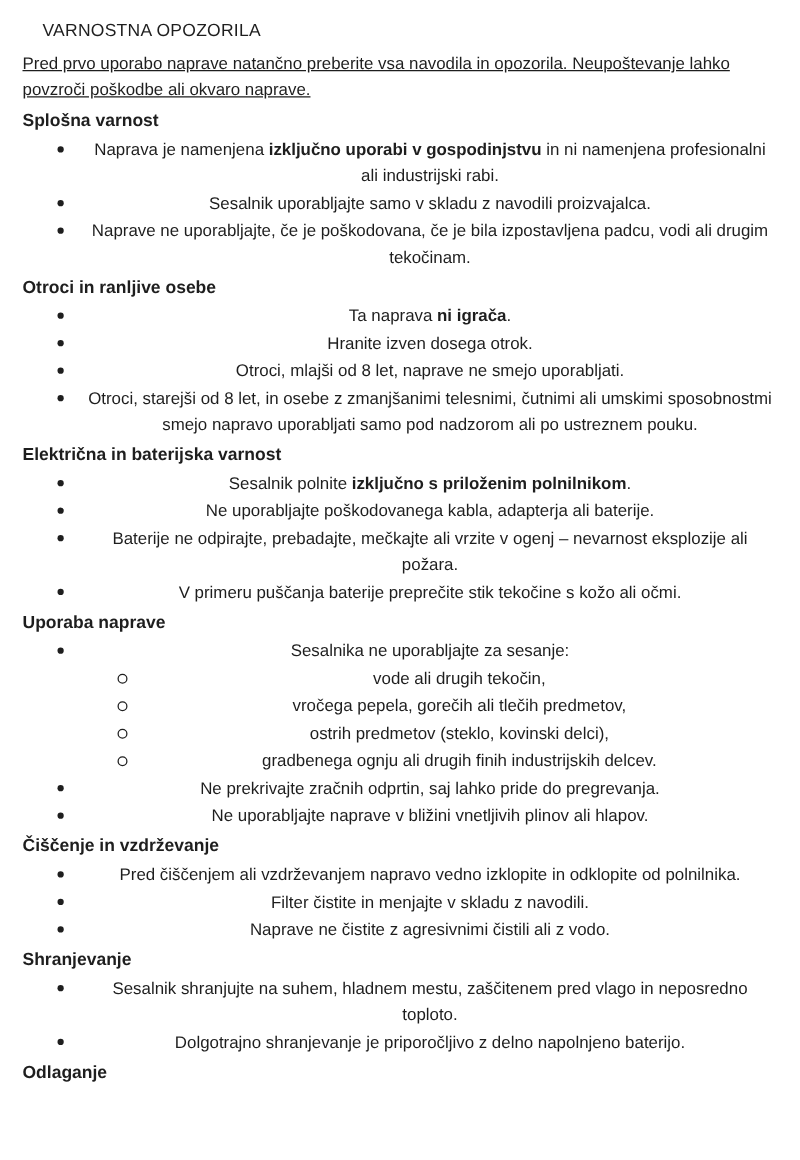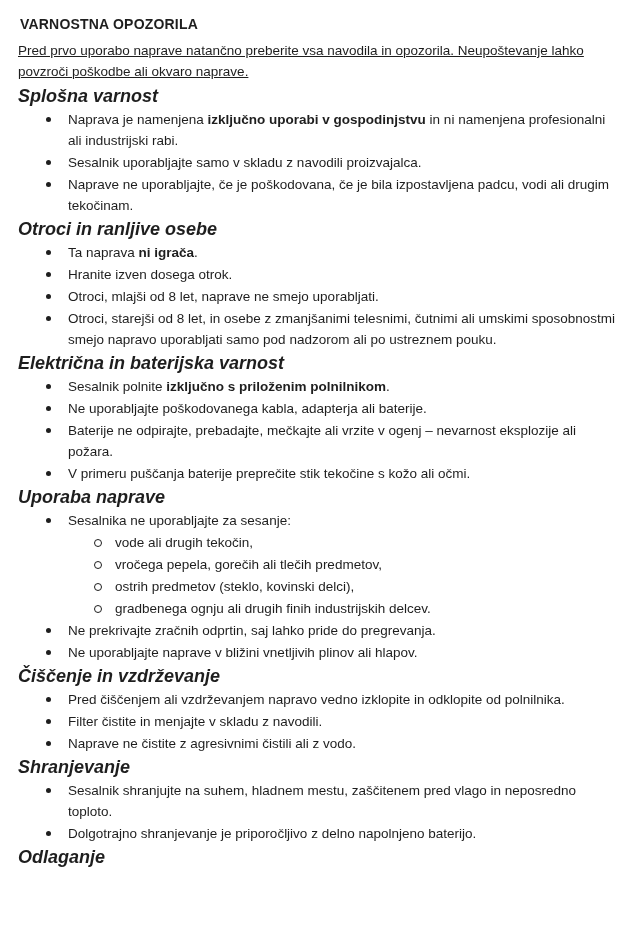--- a/index.html
+++ b/index.html
@@ -8,39 +8,39 @@
     width: 640px;
     min-height: 928px;
     font-family: "Liberation Sans", sans-serif;
     font-size: 13.5px;
     line-height: 21px;
     color: #1e1e1e;
     padding: 14px 20px 14px 18px;
   }
   h1.doc-title {
     font-size: 14px;
-    font-weight: 700;
+    font-weight: 400;
     letter-spacing: 0.2px;
-    margin: 0 0 5px 2px;
+    margin: 0 0 5px 16px;
   }
   p.intro { margin: 0 0 4px 0; text-decoration: underline; }
   h2.sec-heading {
-    font-size: 18px;
+    font-size: 14px;
     font-weight: 700;
     margin: 3px 0 2px 0;
-    font-style: italic;
   }
   ul.bullets {
     list-style: none;
     padding-left: 50px;
     margin: 0;
   }
   ul.bullets > li {
     position: relative;
     margin: 1px 0;
+    text-align: center;
   }
   ul.bullets > li::before {
     content: "";
     position: absolute;
     left: -22px;
     top: 8px;
     width: 5px;
     height: 5px;
     border-radius: 50%;
     background: #1e1e1e;

